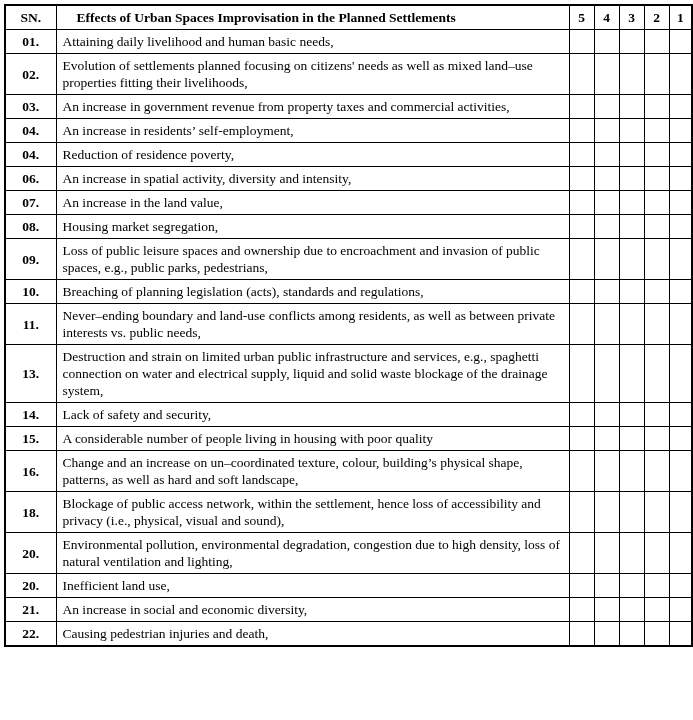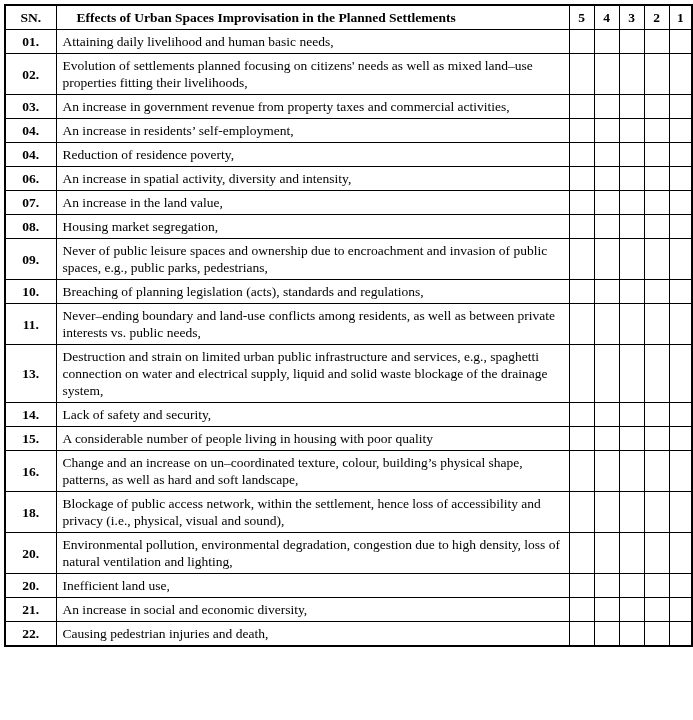--- a/index.html
+++ b/index.html
@@ -158,21 +158,21 @@
     <td class="txt">Housing market segregation,</td>
     <td class="rate"></td>
     <td class="rate"></td>
     <td class="rate"></td>
     <td class="rate"></td>
     <td class="rate"></td>
   </tr>
 
   <tr class="row">
     <td class="sn">09.</td>
-    <td class="txt">Never of public leisure spaces and ownership due to encroachment and invasion of public spaces, e.g., public parks, pedestrians,</td>
+    <td class="txt">Loss of public leisure spaces and ownership due to encroachment and invasion of public spaces, e.g., public parks, pedestrians,</td>
     <td class="rate"></td>
     <td class="rate"></td>
     <td class="rate"></td>
     <td class="rate"></td>
     <td class="rate"></td>
   </tr>
 
   <tr class="row">
     <td class="sn">10.</td>
     <td class="txt">Breaching of planning legislation (acts), standards and regulations,</td>

